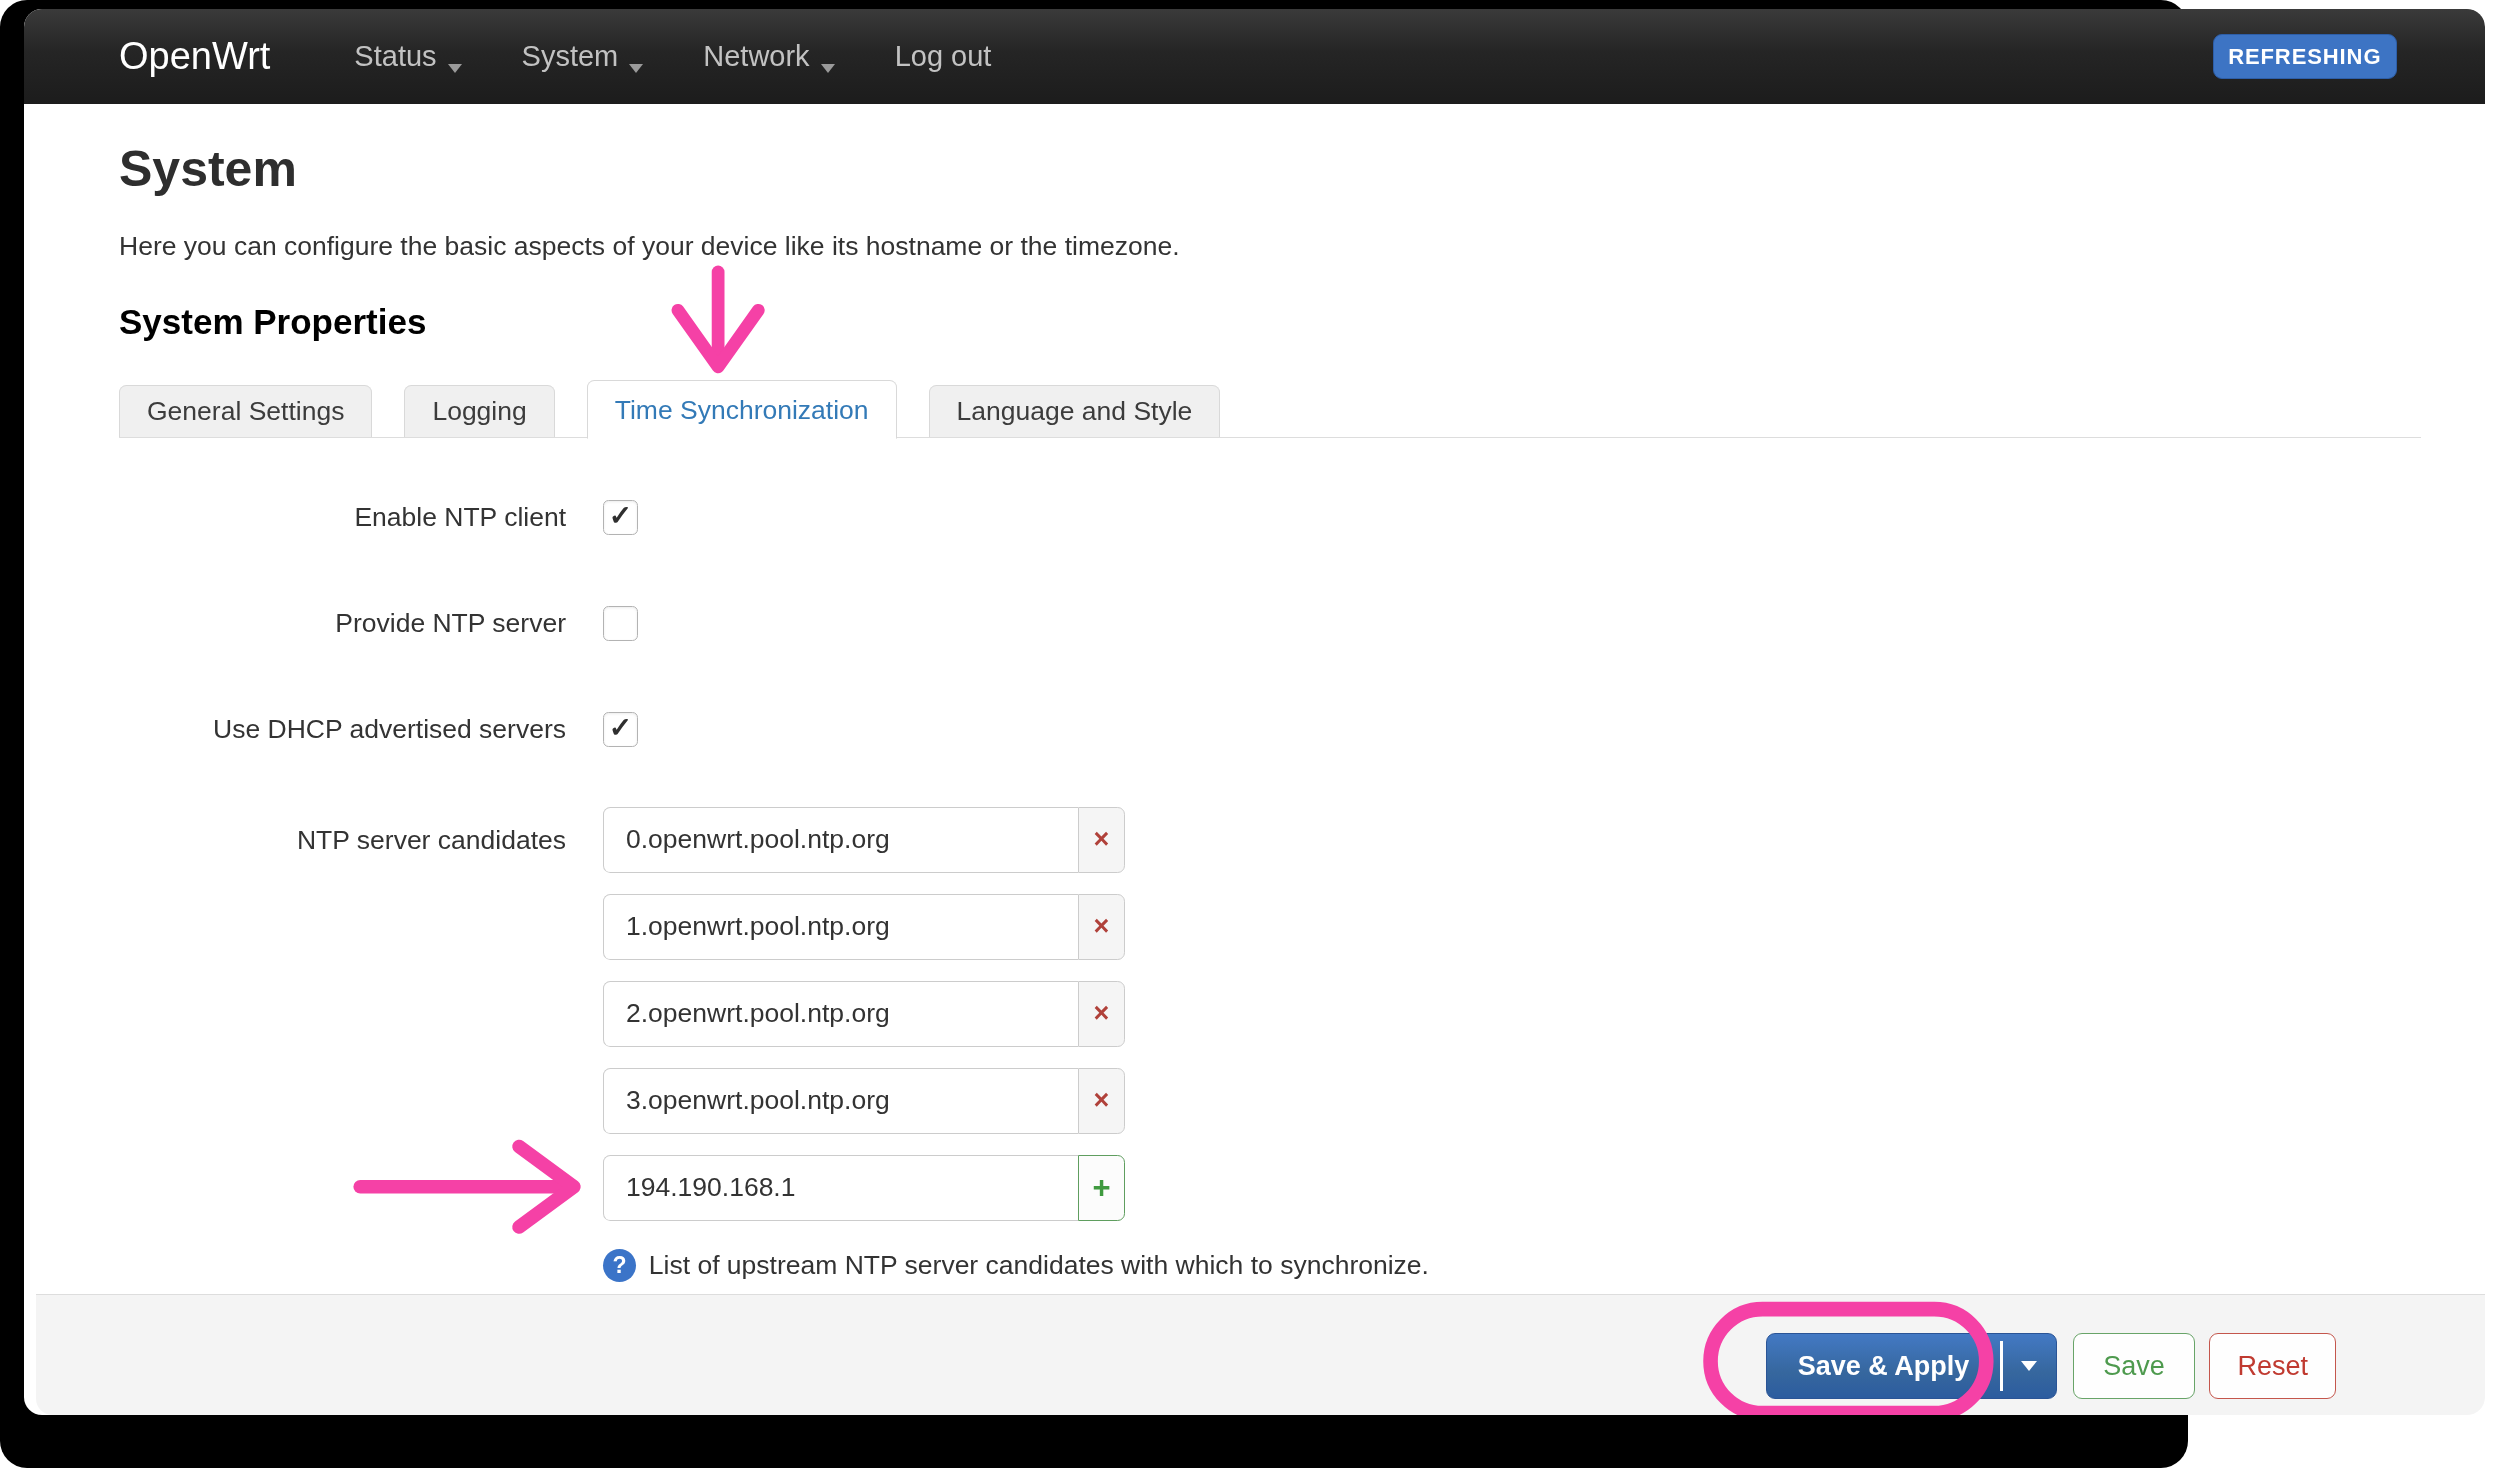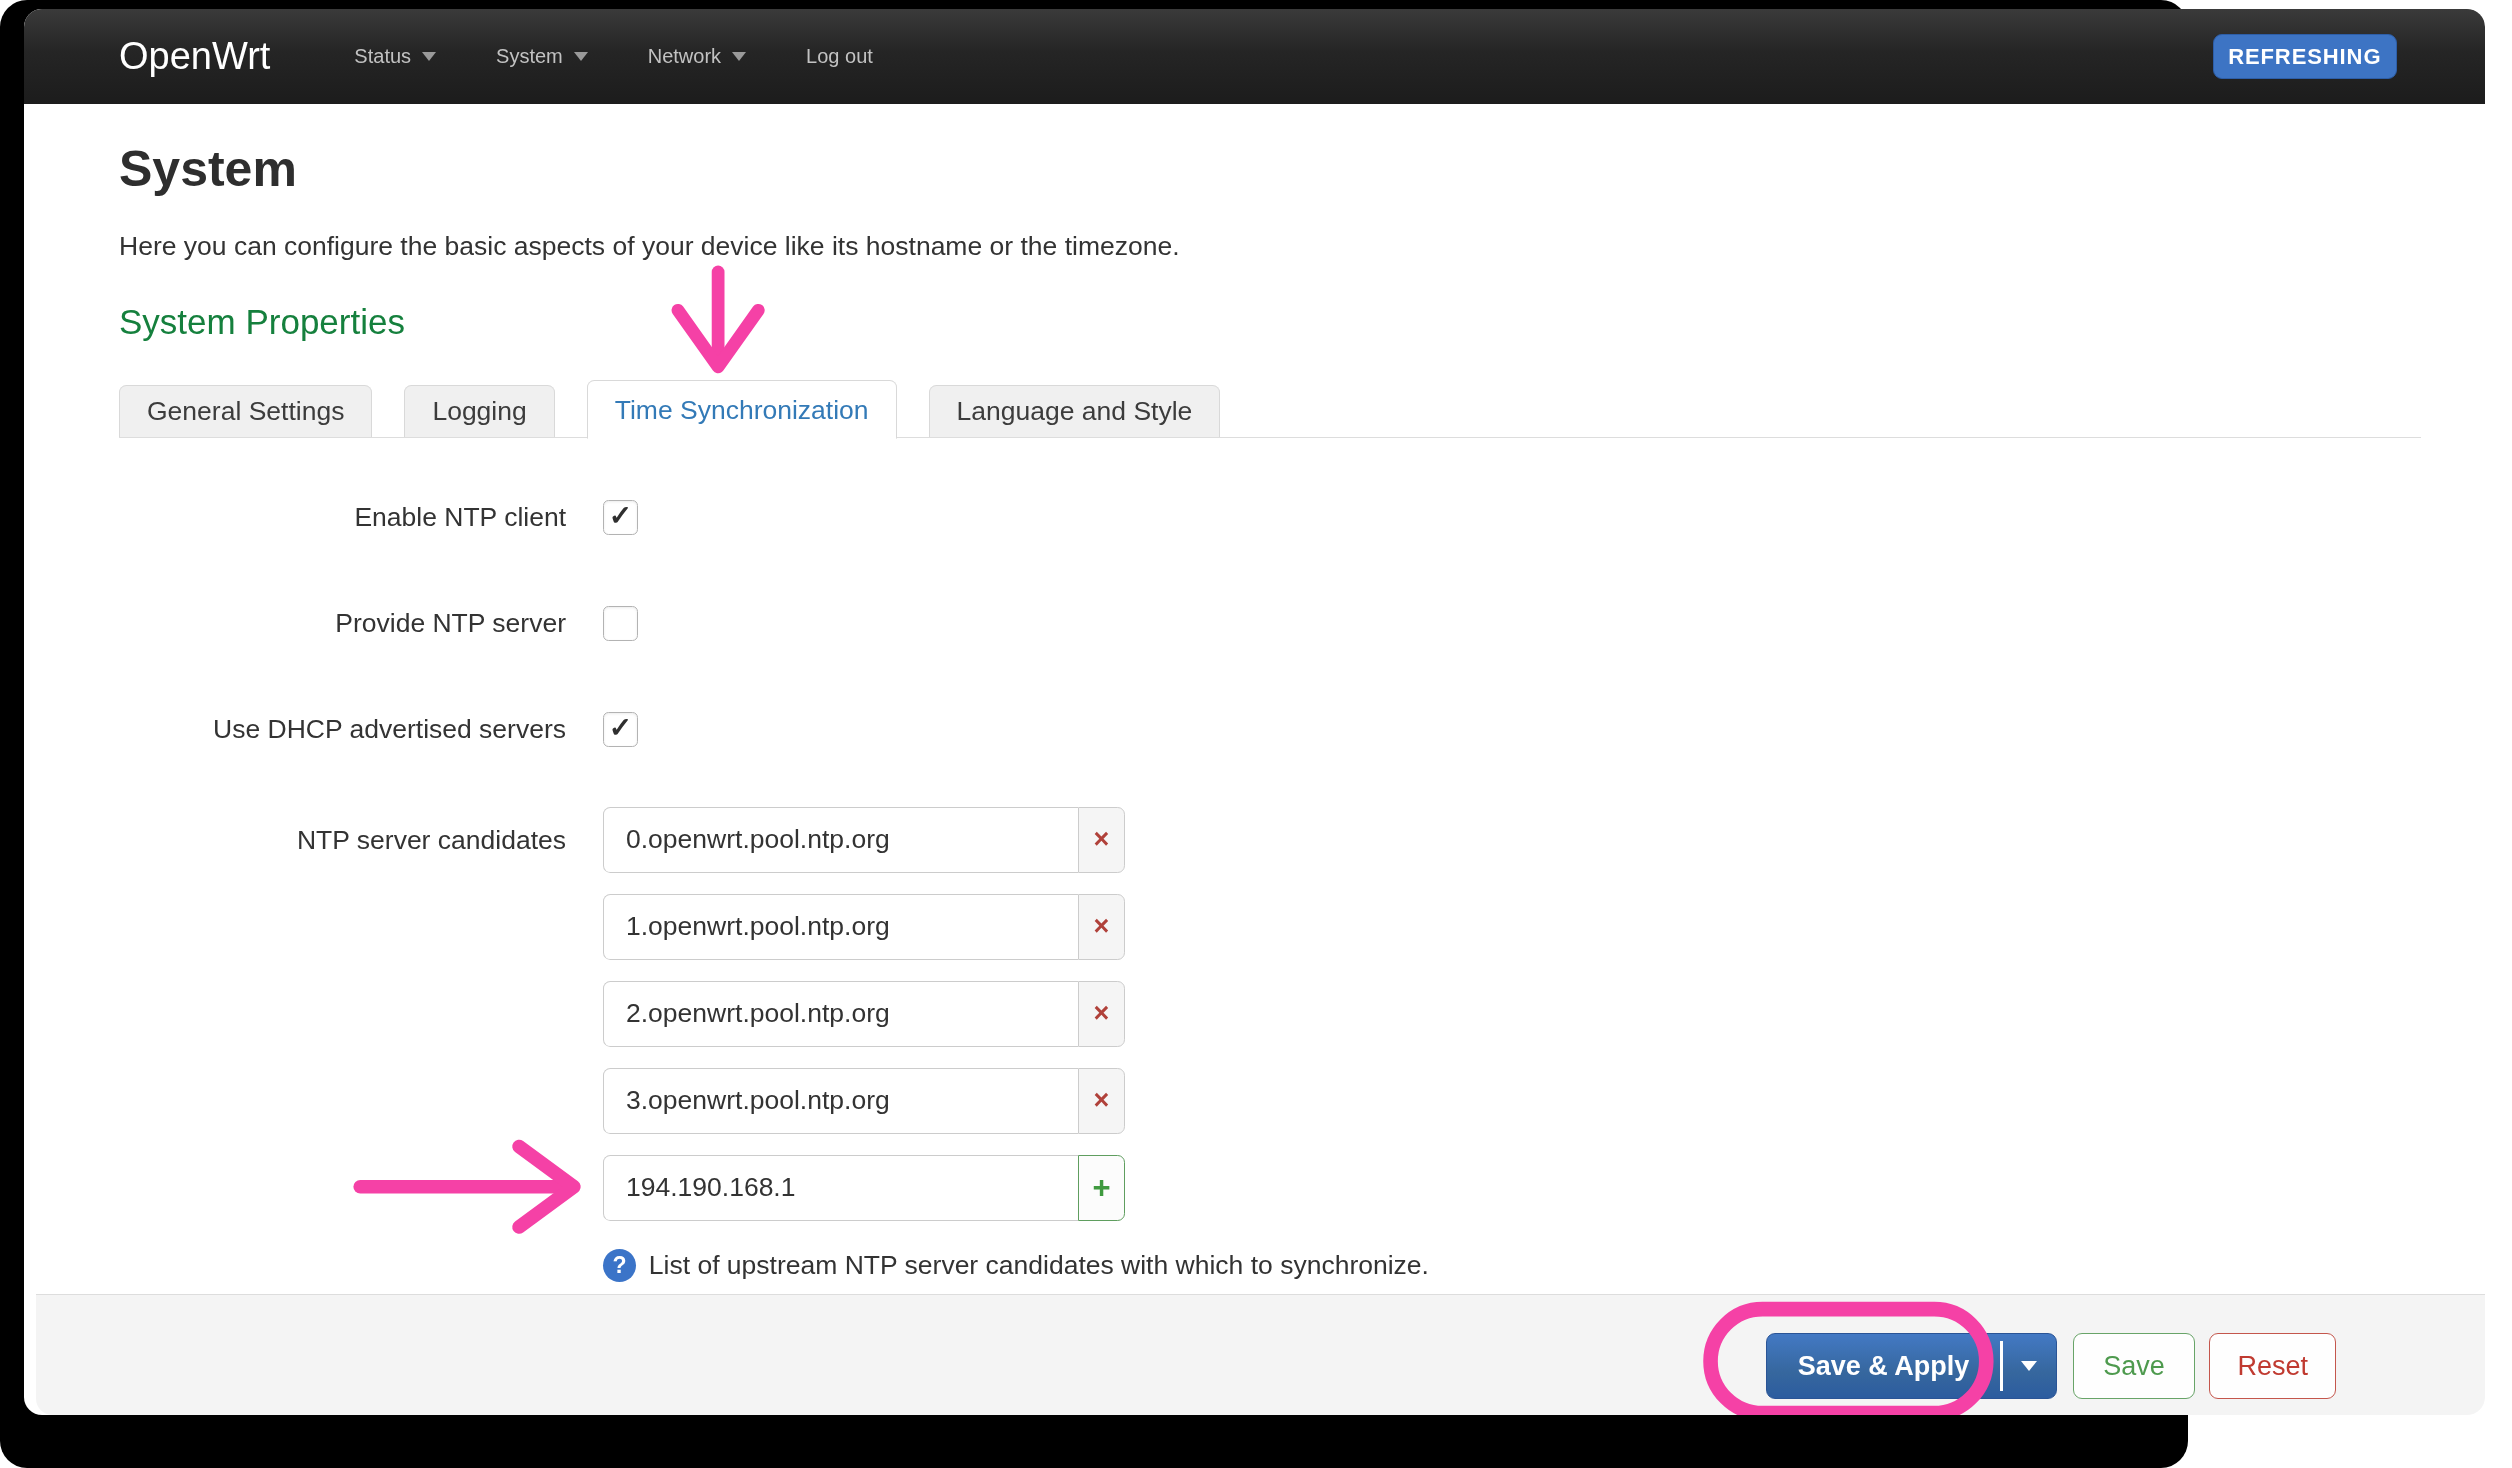--- a/index.html
+++ b/index.html
@@ -25,42 +25,42 @@
   .navbar {
     height: 95px;
     background: linear-gradient(180deg, #3a3a3a 0%, #252525 45%, #1c1c1c 100%);
     border-radius: 16.4px 16.4px 0 0;
     display: flex; align-items: center;
     padding: 0 88px 0 95px;
   }
   .brand { color: #fff; font-size: 38px; margin-right: 84px; cursor: pointer; }
   .nav-links { display: flex; align-items: center; }
   .nav-link {
-    color: #c2c2c2; font-size: 20px; margin-right: 60px;
-    display: flex; align-items: center; gap: 11px; cursor: pointer;
+    color: #c2c2c2; font-size: 29px; margin-right: 60px;
+    display: flex; align-items: flex-end; gap: 11px; cursor: pointer;
     text-decoration: none;
   }
   .nav-caret {
     width: 0; height: 0; display: inline-block;
     border-left: 7.3px solid transparent; border-right: 7.3px solid transparent;
     border-top: 9px solid #9a9a9a;
   }
   .badge {
     margin-left: auto;
     background: #3d74c4; color: #fff;
     font-weight: bold; font-size: 22px; letter-spacing: 0.9px;
     padding: 8.2px 14.6px; border-radius: 9px;
     border: 1.8px solid #2d5ea8;
   }
 
   
   .content { padding: 18px 64px 0 95px; }
   h1.page-title { font-size: 50px; font-weight: bold; color: #2e2e2e; margin: 18px 0 0; }
   p.desc { font-size: 26.5px; color: #333; margin: 33px 0 0; }
-  h2.section-title { font-size: 35px; font-weight: normal; color: #15803d; margin: 40px 0 0; }
+  h2.section-title { font-size: 35px; font-weight: bold; color: #000000; margin: 40px 0 0; }
 
   .tabs {
     display: flex; align-items: flex-end; gap: 32px;
     margin-top: 38px;
     border-bottom: 1.8px solid #ddd;
   }
   .tab {
     font-size: 26.5px; color: #3c3c3c;
     background: #f0f0f0;
     border: 1.8px solid #d9d9d9; border-bottom: none;

